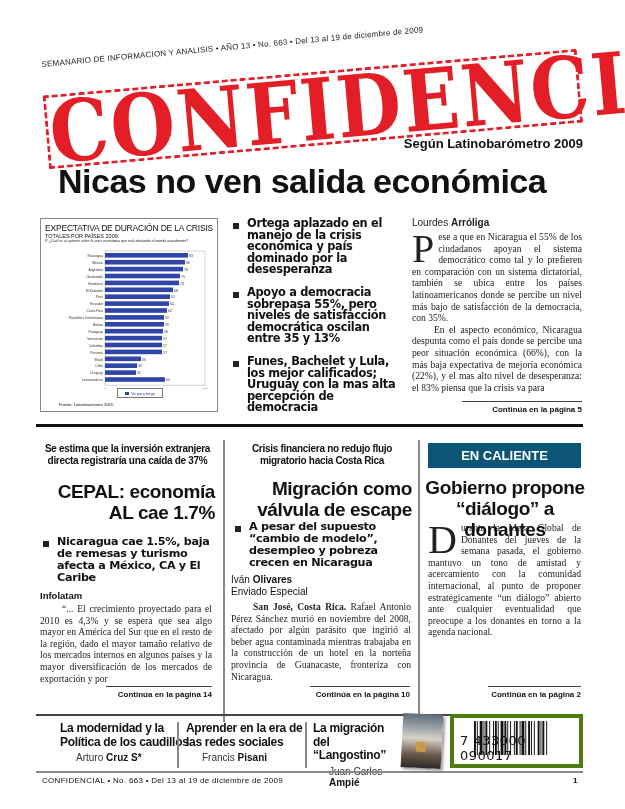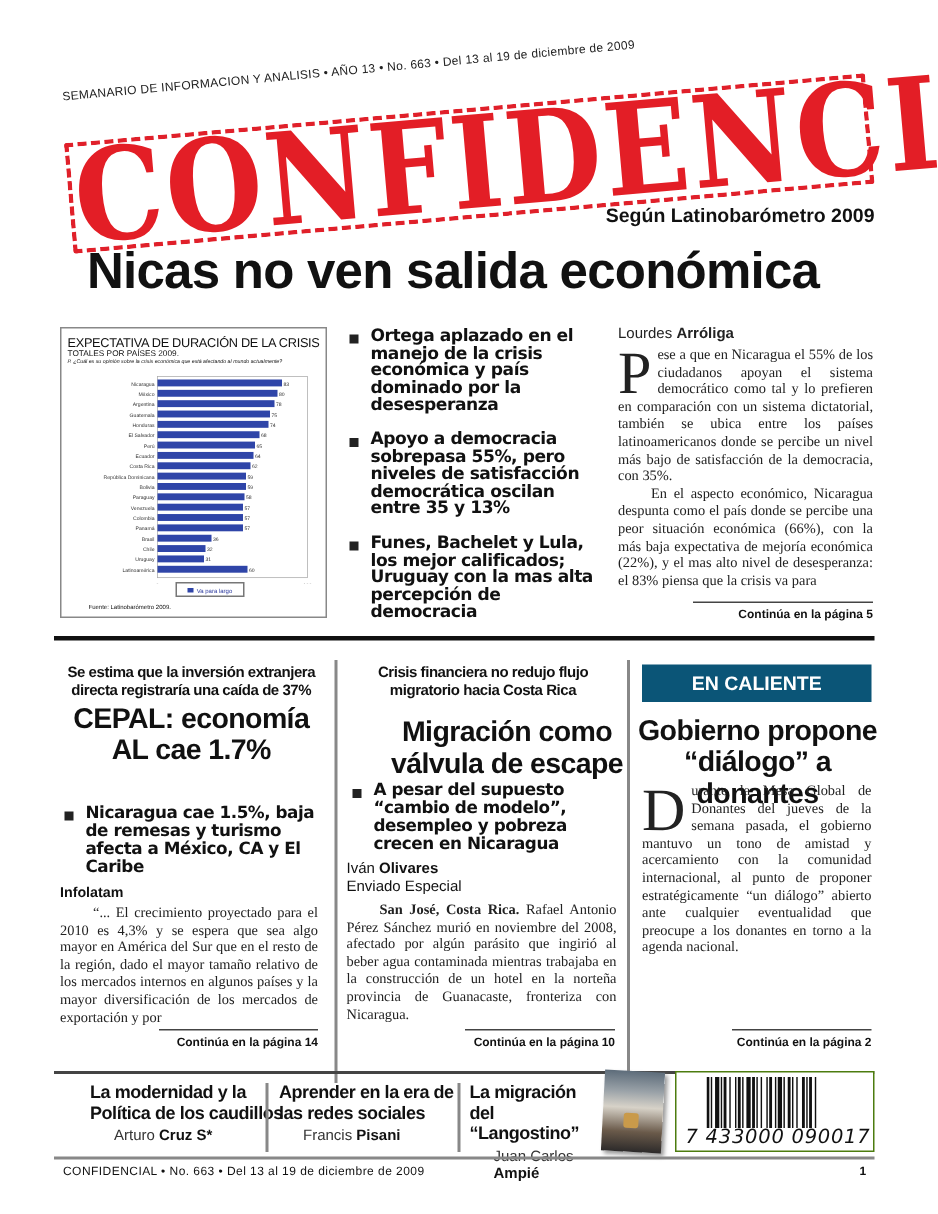--- a/index.html
+++ b/index.html
@@ -39,28 +39,28 @@
   
   .hrule { height: 3px; background:#111; }
   #rule-1 { left: 36px; top: 424px; width: 547px; }
   .vrule { width: 1.5px; background:#888; }
   #vrule-1 { left: 223px; top: 440px; height: 282px; }
   #vrule-2 { left: 418px; top: 440px; height: 282px; }
   
   .deck { font-size: 10px; font-weight: bold; text-align:center; line-height: 11.5px; letter-spacing: -0.3px; }
   .subhead { font-size: 19px; font-weight: bold; text-align:center; line-height: 21px; letter-spacing:-0.4px; }
   #c1-deck { left: 40px; top: 443px; width: 175px; }
-  #c1-head { left: 40px; top: 469px; width: 175px; }
+  #c1-head { left: 40px; top: 481px; width: 175px; text-align: right; }
   #c1-bullets { left: 40px; top: 536px; width: 180px; font-size: 11.2px; line-height: 12px; }
   #c1-source { left: 40px; top: 590px; font-size: 9.5px; font-weight: bold; }
   #c1-text { left: 40px; top: 603px; width: 172px; }
   #c1-cont { left: 106px; top: 686px; width: 106px; }
   
   #c2-deck { left: 232px; top: 443px; width: 180px; }
-  #c2-head { left: 248px; top: 478px; width: 180px; }
+  #c2-head { left: 232px; top: 478px; width: 180px; text-align: right; }
   #c2-bullets { left: 232px; top: 521px; width: 180px; font-size: 11.2px; line-height: 12px; }
   #c2-byline { left: 231px; top: 574px; font-size: 10px; line-height: 12px; }
   #c2-text { left: 231px; top: 601px; width: 180px; }
   #c2-cont { left: 310px; top: 686px; width: 100px; }
   
   #hot-banner { left: 428px; top: 443px; width: 153px; height: 25px; background: #0b5577; color:#fff; font-weight:bold; font-size: 13px; text-align:center; line-height: 25px; }
   #c3-head { left: 425px; top: 477px; width: 160px; }
   #c3-text { left: 428px; top: 522px; width: 153px; }
   #c3-cont { left: 488px; top: 686px; width: 93px; }
   #rule-2 { left: 36px; top: 714px; width: 547px; height: 2px; background:#444; }
@@ -69,21 +69,21 @@
   .teaser-author { font-size: 10px; margin-top: 3px; color:#333;margin-left:16px; }
   .teaser-author b { font-weight: bold; color:#111; }
   #teaser-1 { left: 60px; top: 722px; width: 130px; }
   #teaser-2 { left: 186px; top: 722px; width: 120px; }
   #teaser-3 { left: 313px; top: 722px; width: 90px; }
   .tsep { width: 1.5px; background:#888; height: 46px; top: 722px; }
   #tsep-1 { left: 177px; }
   #tsep-2 { left: 305px; }
   #dvd-cover { left: 402px; top: 714px; width: 40px; height: 54px; background: linear-gradient(180deg,#5d6c7a 0%,#9aa2a8 25%,#d7d2c8 45%,#6a5a4a 75%,#2c2a2a 100%); box-shadow: 2px 2px 3px #999; transform: rotate(3deg); }
   #dvd-cover .emblem { position:absolute; left: 14px; top: 28px; width: 10px; height: 10px; background:#c99a4a; border-radius: 2px; }
-  #barcode-box { left: 450px; top: 714px; width: 133px; height: 54px; border: 1px solid #4d7c0f; background:#fff;font-style:italic; }
+  #barcode-box { left: 450px; top: 714px; width: 133px; height: 54px; border: 4px solid #4d7c0f; background:#fff; }
   #barcode-svg { position:absolute; left: 20px; top: 3px; }
   #barcode-num { position:absolute; left: 6px; bottom: 1px; font-size: 13px; letter-spacing: 0.5px; font-family: "DejaVu Sans", sans-serif; }
   #rule-3 { left: 36px; top: 771px; width: 547px; height: 1.5px; background:#888; }
   #footer-text { left: 42px; top: 776px; font-size: 8px; letter-spacing: 0.3px; }
   #page-num { left: 573px; top: 776px; font-size: 8px; font-weight: bold; }
 </style>
 </head>
 <body>
 
 <div class="abs" id="tagline">SEMANARIO DE INFORMACION Y ANALISIS • AÑO 13 • No. 663 • Del 13 al 19 de diciembre de 2009</div>

